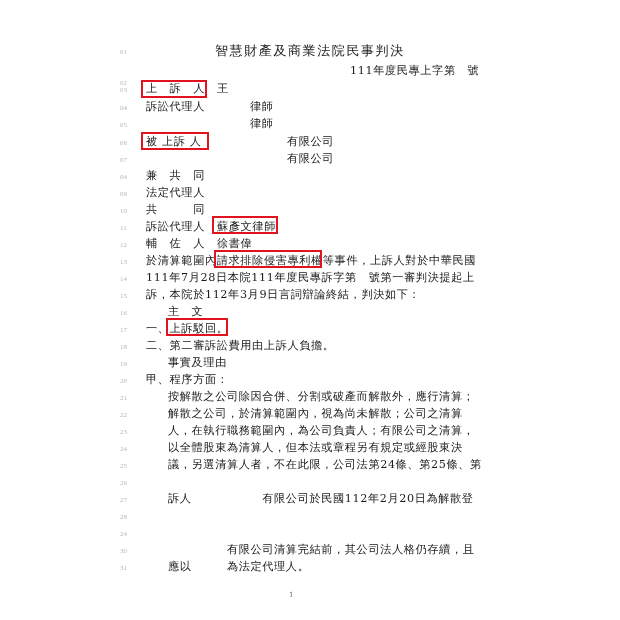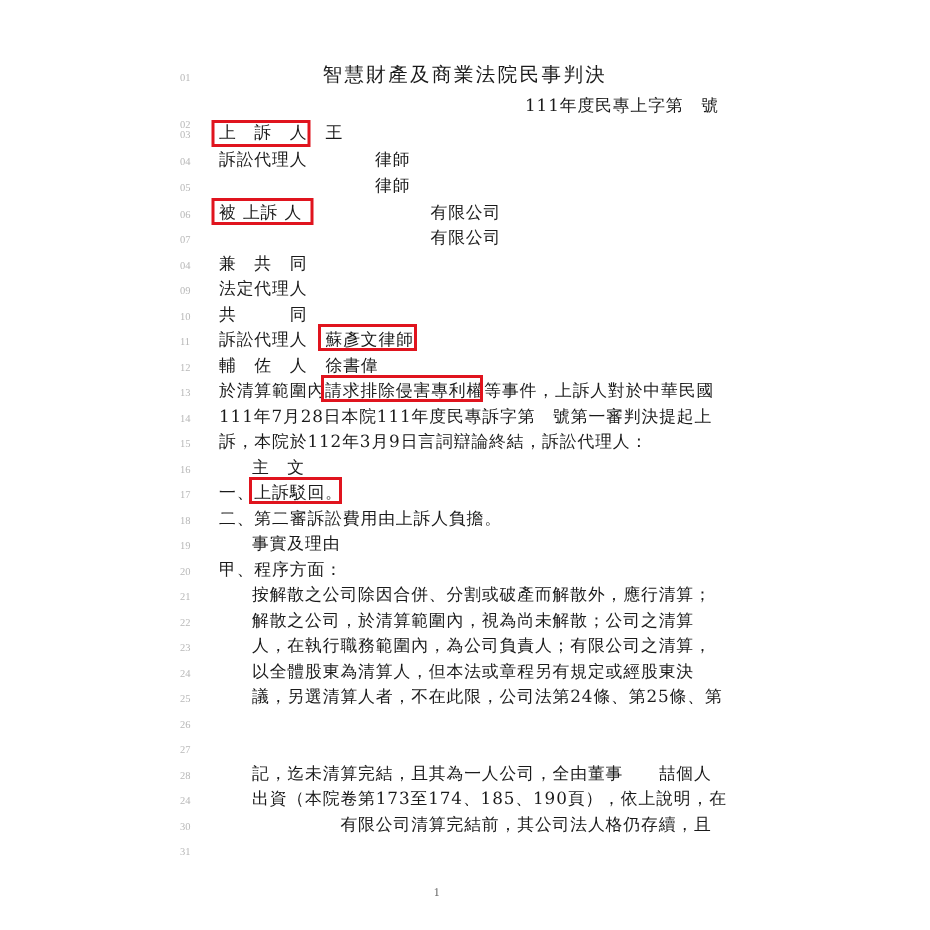--- a/index.html
+++ b/index.html
@@ -64,34 +64,34 @@
   <span class="txt" style="left:146px; top:169px">兼　共　同</span>
   <span class="txt" style="left:146px; top:186px">法定代理人</span>
   <span class="txt" style="left:146px; top:203px">共　　　同</span>
   <span class="txt" style="left:146px; top:220px">訴訟代理人</span>
   <span class="txt" style="left:217px; top:220px">蘇彥文律師</span>
   <span class="txt" style="left:146px; top:237px">輔　佐　人</span>
   <span class="txt" style="left:217px; top:237px">徐書偉</span>
 
   <span class="txt" style="left:146px; top:254px"><span>於清算範圍內</span><span>請求排除侵害專利權</span><span>等事件，上訴人對於中華民國</span></span>
   <span class="txt" style="left:146px; top:271px">111年7月28日本院111年度民專訴字第　號第一審判決提起上</span>
-  <span class="txt" style="left:146px; top:288px">訴，本院於112年3月9日言詞辯論終結，訴訟代理人：</span>
+  <span class="txt" style="left:146px; top:288px">訴，本院於112年3月9日言詞辯論終結，判決如下：</span>
   <span class="txt" style="left:168px; top:305px">主　文</span>
   <span class="txt" style="left:146px; top:322px"><span>一、</span><span>上訴駁回。</span></span>
   <span class="txt" style="left:146px; top:339px">二、第二審訴訟費用由上訴人負擔。</span>
   <span class="txt" style="left:168px; top:356px">事實及理由</span>
   <span class="txt" style="left:146px; top:373px">甲、程序方面：</span>
   <span class="txt" style="left:168px; top:390px">按解散之公司除因合併、分割或破產而解散外，應行清算；</span>
   <span class="txt" style="left:168px; top:407px">解散之公司，於清算範圍內，視為尚未解散；公司之清算</span>
   <span class="txt" style="left:168px; top:424px">人，在執行職務範圍內，為公司負責人；有限公司之清算，</span>
   <span class="txt" style="left:168px; top:441px">以全體股東為清算人，但本法或章程另有規定或經股東決</span>
   <span class="txt" style="left:168px; top:458px">議，另選清算人者，不在此限，公司法第24條、第25條、第</span>
-  <span class="txt" style="left:168px; top:509px">記，迄未清算完結，且其為一人公司，全由董事　　喆個人</span>
-  <span class="txt" style="left:168px; top:526px">出資（本院卷第173至174、185、190頁），依上說明，在</span>
+  <span class="txt" style="left:168px; top:492px">訴人　　　　　　有限公司於民國112年2月20日為解散登</span>
   <span class="txt" style="left:168px; top:543px">　　　　　有限公司清算完結前，其公司法人格仍存續，且</span>
+  <span class="txt" style="left:168px; top:560px">應以　　　為法定代理人。</span>
 
   <div class="hl" style="left:141px; top:80px;  width:66px;  height:18px"></div>
   <div class="hl" style="left:141px; top:132px; width:68px;  height:18px"></div>
   <div class="hl" style="left:212px; top:216px; width:66px;  height:18px"></div>
   <div class="hl" style="left:214px; top:250px; width:108px; height:18px"></div>
   <div class="hl" style="left:166px; top:318px; width:62px;  height:18px"></div>
 
   <span class="pagenum">1</span>
 </div>
 

